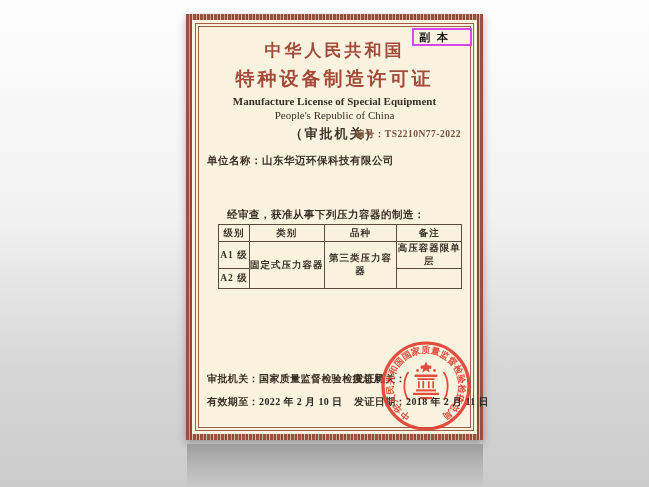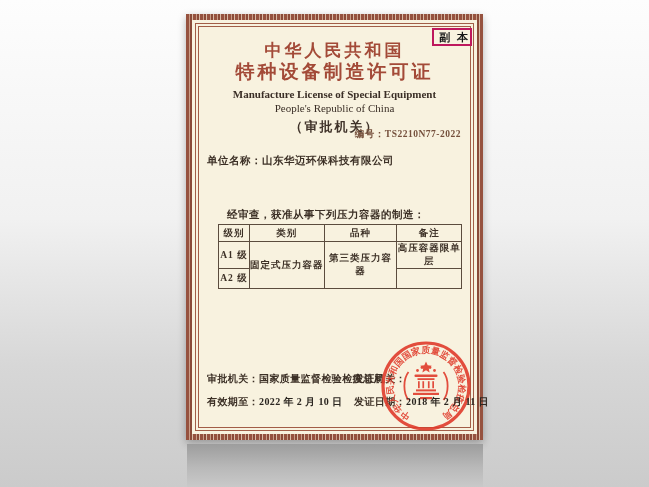--- a/index.html
+++ b/index.html
@@ -14,29 +14,29 @@
     position:absolute;left:186px;top:14px;width:297px;height:426px;
     background:
       repeating-linear-gradient(90deg,#96523f 0 3px,#c99d87 3px 4px,#8a4a38 4px 6px,#d9bca7 6px 7px);
     box-shadow:0 3px 8px rgba(0,0,0,.28);
   }
   .paper{position:absolute;inset:6px;background:#f8f2df;}
   .frame{position:absolute;inset:3px;border:1px solid #a25d47;pointer-events:none;}
   .frame::before{content:"";position:absolute;inset:2px;border:1px solid #a25d47;}
   
   .badge{
-    position:absolute;top:8px;right:5px;border:2px solid #be185d;background:#f8f2df;
+    position:absolute;top:8px;right:5px;border:2px solid #d946ef;background:#f8f2df;
     font-size:11px;font-weight:bold;color:#151515;letter-spacing:2px;
-    padding:1px 0 1px 5px;line-height:12px;
+    padding:1px 20px 1px 5px;line-height:12px;
     font-family:"Liberation Serif","DejaVu Serif",serif;
   }
   
   .header{position:absolute;top:21px;left:0;width:100%;text-align:center;}
   .t-cn1{font-size:17px;font-weight:bold;color:#a34a38;letter-spacing:3px;line-height:19px;}
-  .t-cn2{font-size:19px;font-weight:bold;color:#a34a38;letter-spacing:3px;line-height:22px;margin-top:1px;}
+  .t-cn2{font-size:19px;font-weight:bold;color:#a34a38;letter-spacing:3px;line-height:22px;margin-top:8px;}
   .t-en1{font-size:11px;font-weight:bold;color:#3a2e26;line-height:13px;margin-top:5px;}
   .t-en2{font-size:11px;font-weight:normal;color:#3a2e26;line-height:13px;margin-top:1px;}
   .t-sub{font-size:13px;font-weight:bold;color:#40332a;letter-spacing:2px;line-height:15px;margin-top:4px;}
   
   .license-no{
     position:absolute;top:108px;right:16px;font-size:9.5px;color:#75503c;
     letter-spacing:.5px;font-weight:700;
   }
   
   .info{position:absolute;left:15px;top:135px;font-size:10.5px;color:#3c3026;font-weight:600;}

